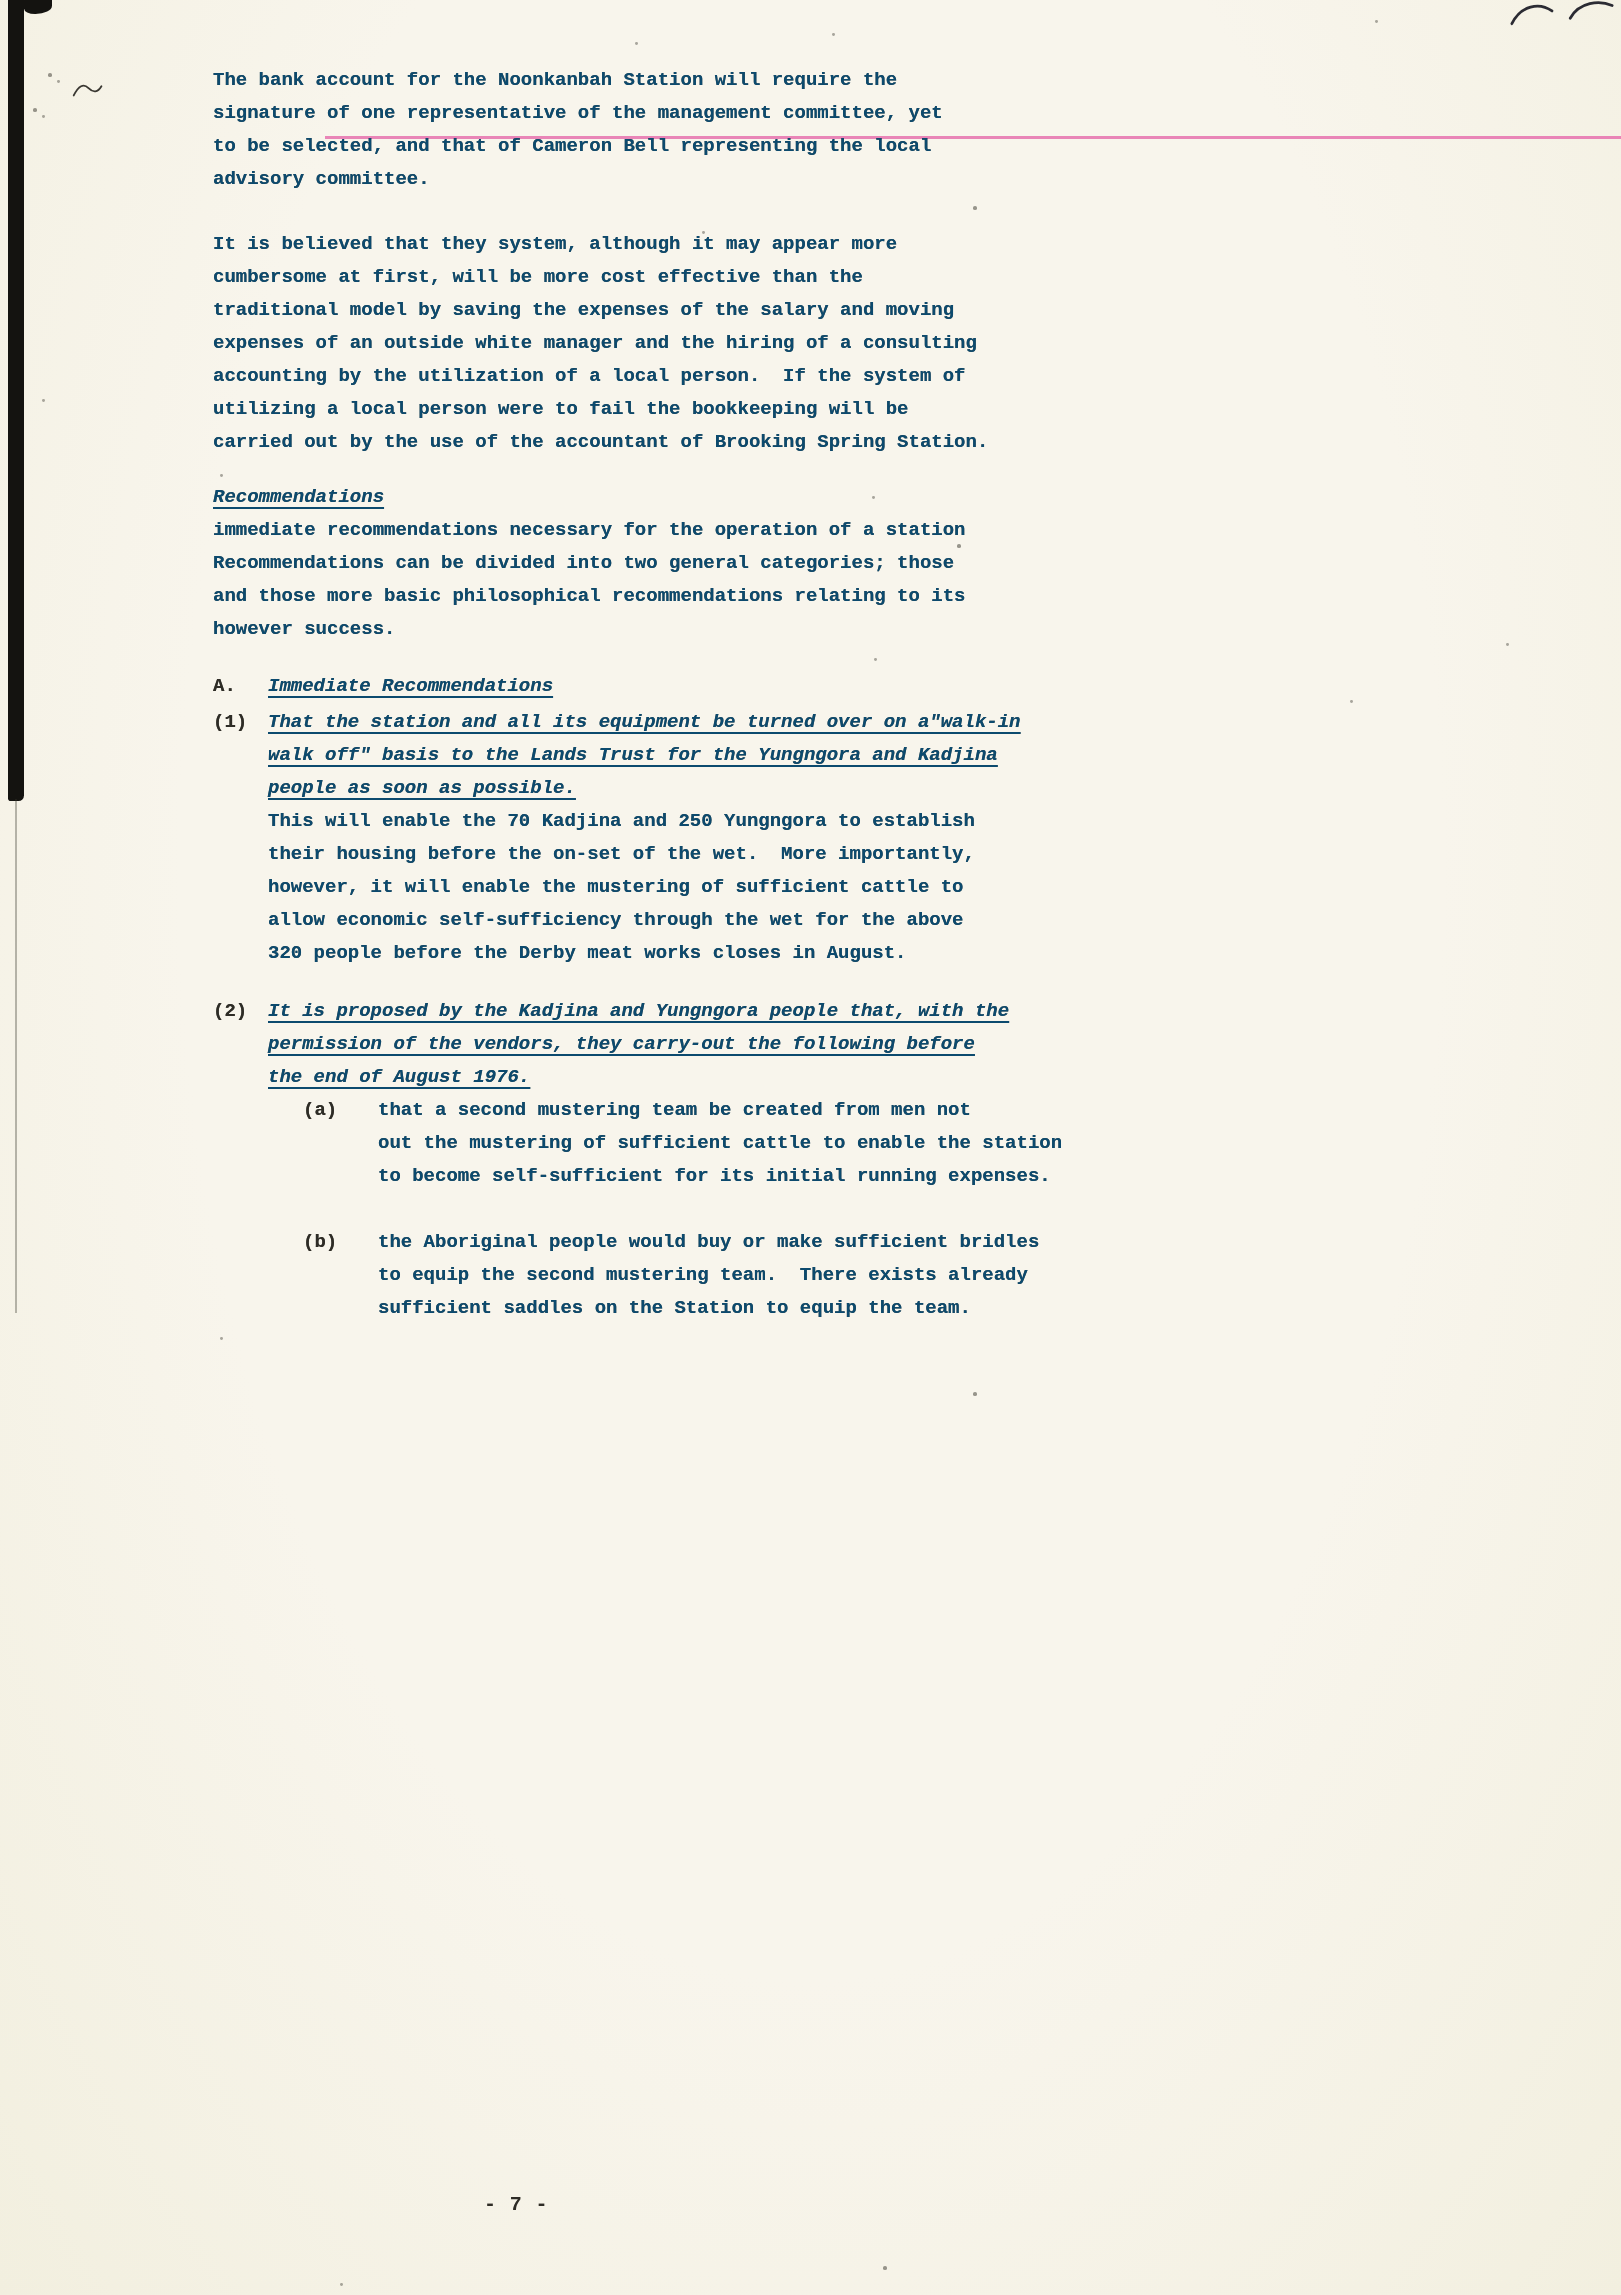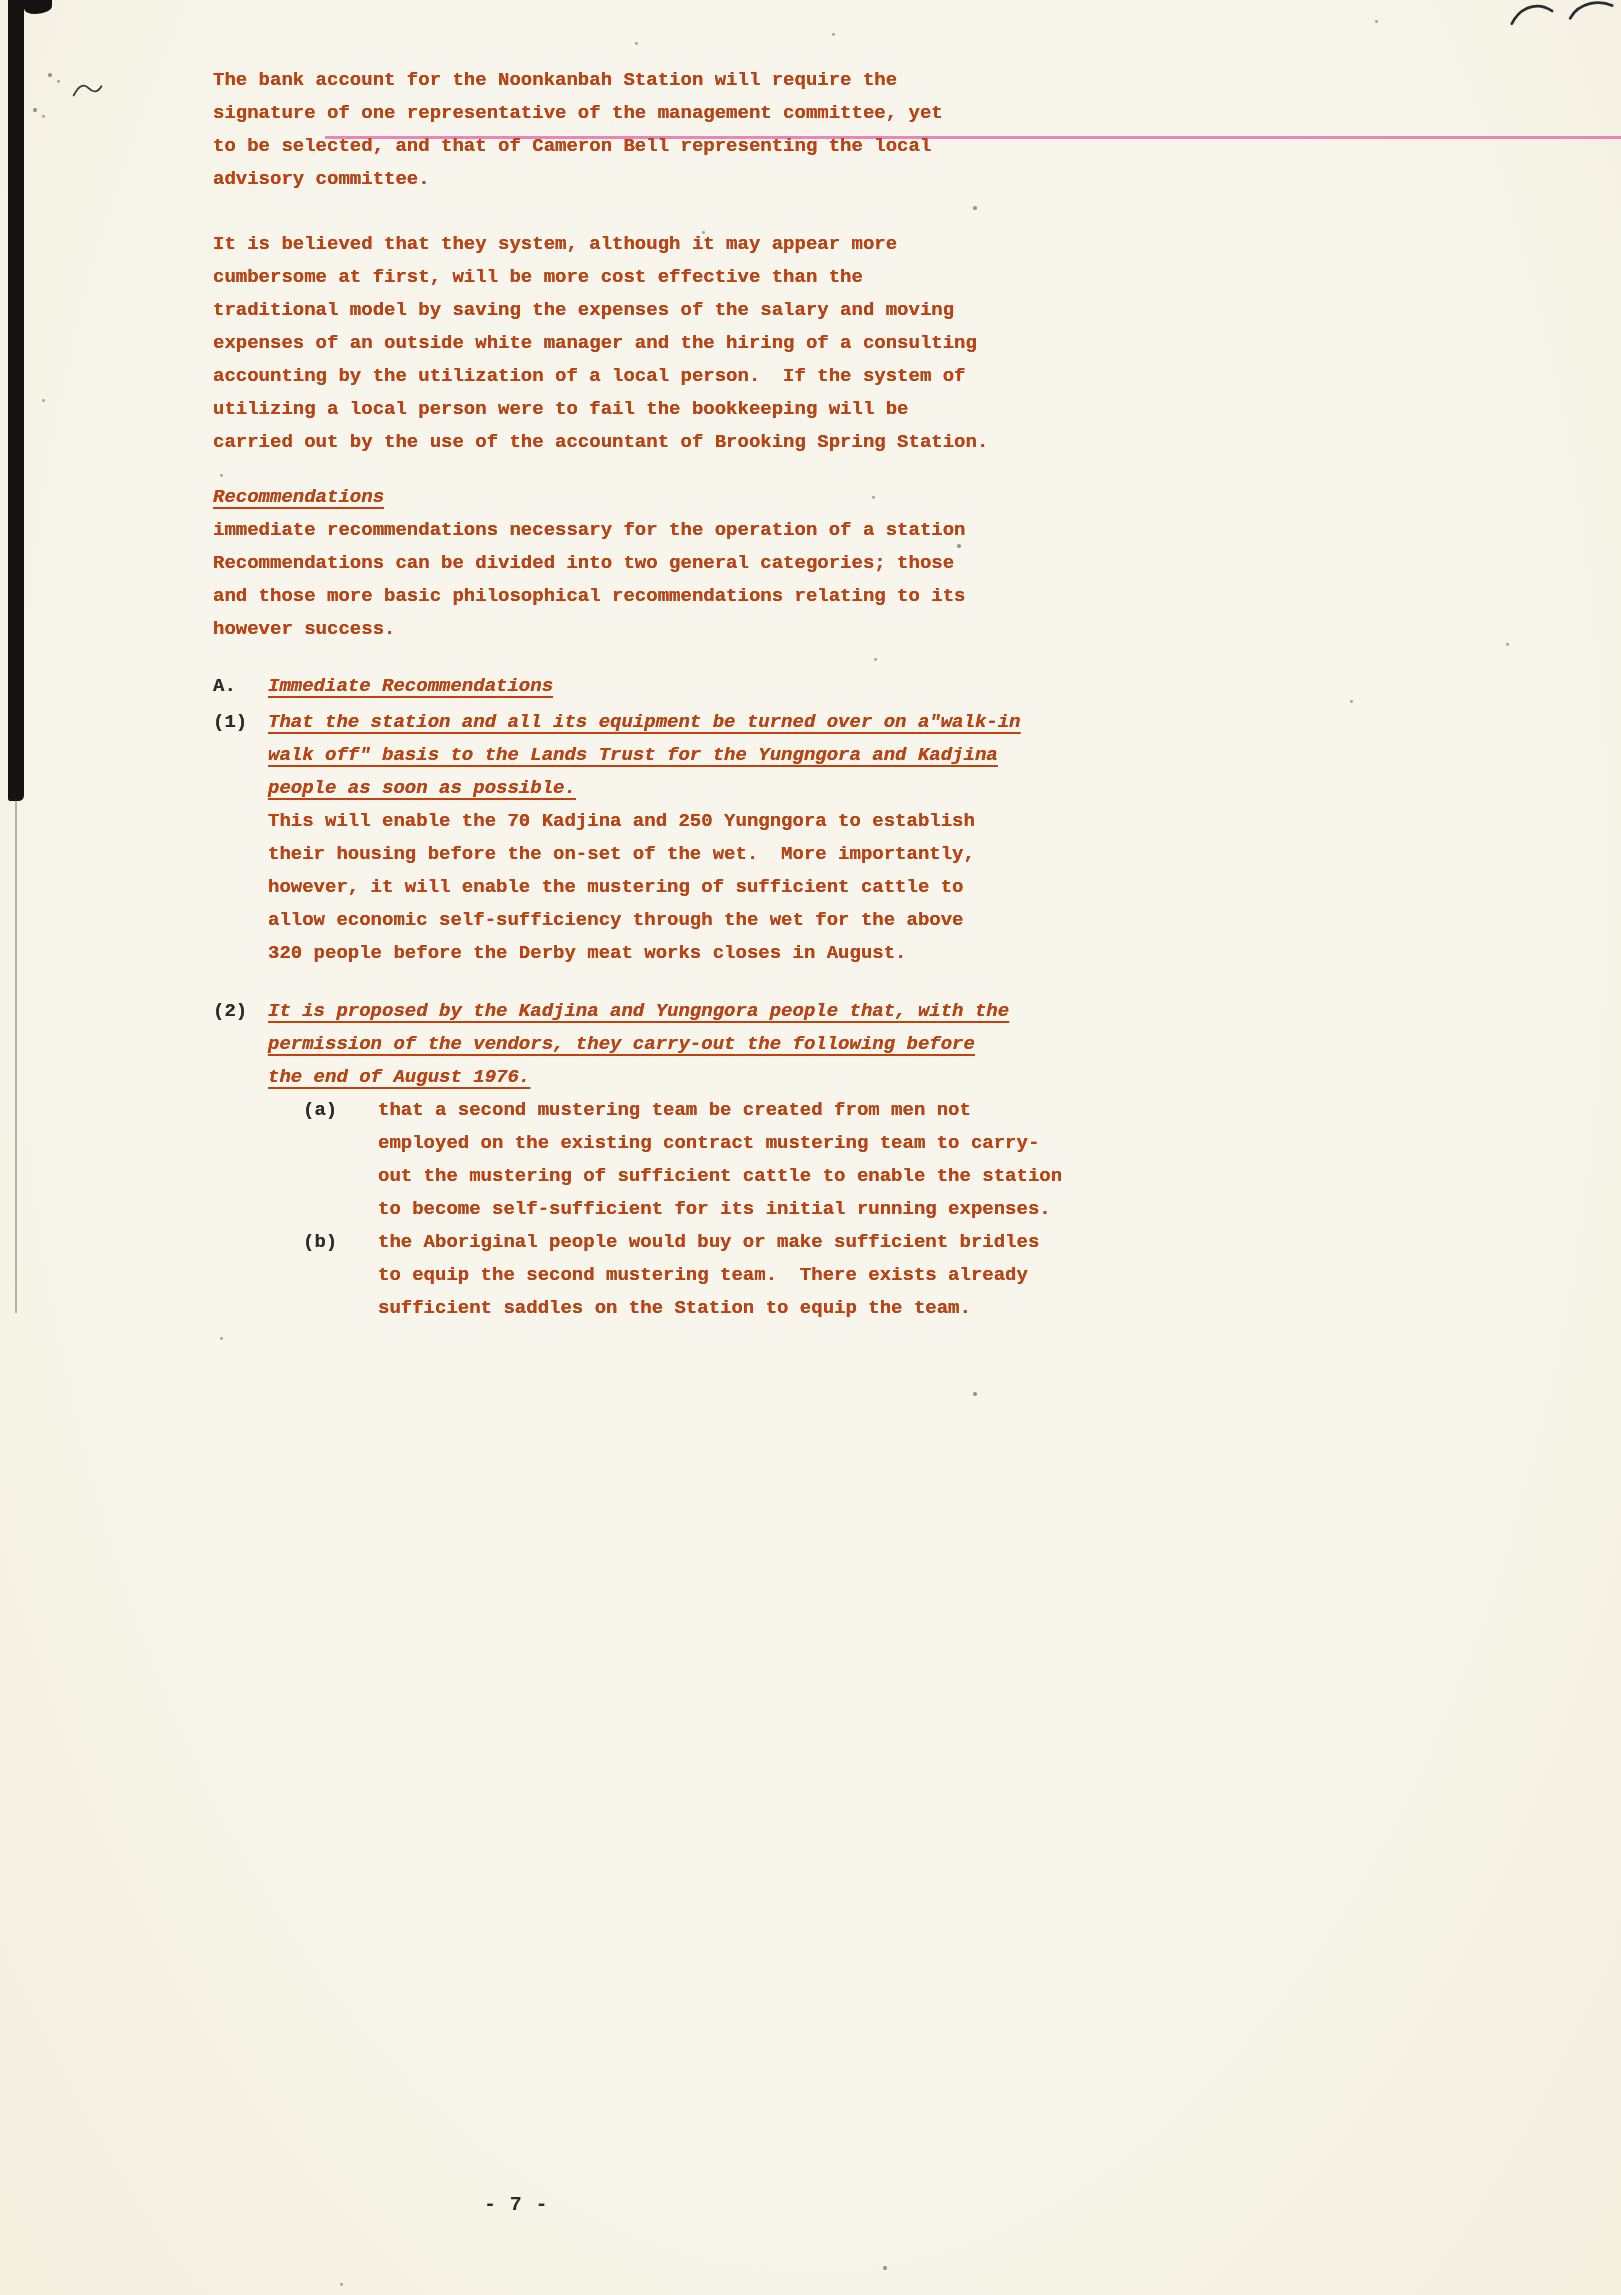--- a/index.html
+++ b/index.html
@@ -14,21 +14,21 @@
   }
   .sheet { position:absolute; inset:0; }
 
   
   .block { position:absolute; left:213px; }
   .ln { height:33px; line-height:33px; }
   .ln span {
     white-space:pre;
     font-size:19px;
     font-weight:bold;
-    color:#c2410c;
+    color:#0c4a6e;
     text-shadow:0 0 0.6px rgba(42,40,34,.75);
   }
   .u .ln span {
     text-decoration:underline;
     text-decoration-thickness:1.8px;
     text-underline-offset:4.6px;
     font-style:italic;
   }
   .item .marker {
     position:absolute; left:0; top:0;
@@ -163,21 +163,20 @@
         <div class="ln"><span>It is proposed by the Kadjina and Yungngora people that, with the</span></div>
         <div class="ln"><span>permission of the vendors, they carry-out the following before</span></div>
         <div class="ln"><span>the end of August 1976.</span></div>
       </div>
   </div>
 
   <div class="block item sub" style="top:1094px">
     <span class="marker">(a)</span>
     <div class="item-lines">
         <div class="ln"><span>that a second mustering team be created from men not</span></div>
-        <div class="ln"><span>employed on the existing contract mustering team to carry-</span></div>
         <div class="ln"><span>out the mustering of sufficient cattle to enable the station</span></div>
         <div class="ln"><span>to become self-sufficient for its initial running expenses.</span></div>
       </div>
   </div>
 
   <div class="block item sub" style="top:1226px">
     <span class="marker">(b)</span>
     <div class="item-lines">
         <div class="ln"><span>the Aboriginal people would buy or make sufficient bridles</span></div>
         <div class="ln"><span>to equip the second mustering team.  There exists already</span></div>

